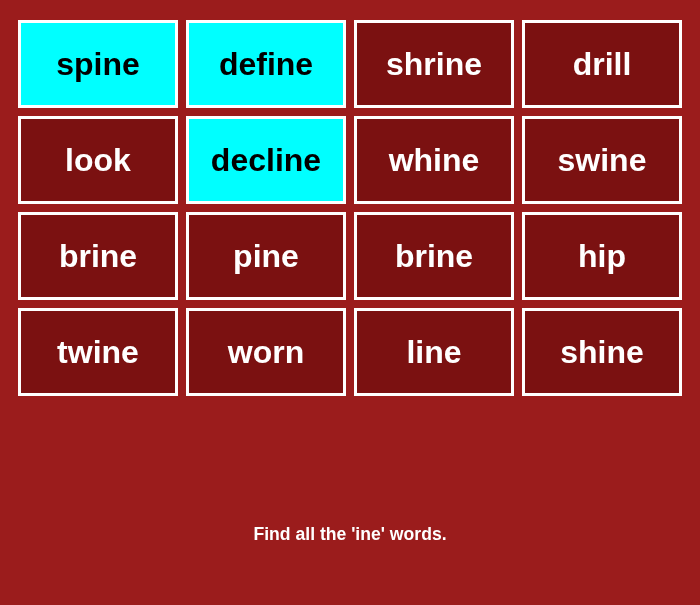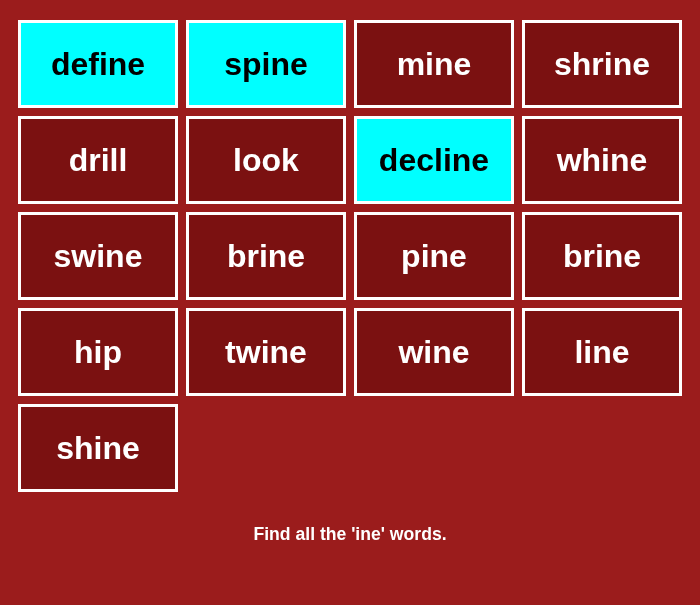--- a/index.html
+++ b/index.html
@@ -55,27 +55,24 @@
       font-size: 1.1rem;
       font-weight: bold;
       text-align: center;
     }
   </style>
 </head>
 <body>
 
 <div class="grid">
 <div class="cell cyan">
-      <span>define</span>
+      <span>spine</span>
     </div>
     <div class="cell cyan">
-      <span>spine</span>
-    </div>
-    <div class="cell">
-      <span>mine</span>
+      <span>define</span>
     </div>
     <div class="cell">
       <span>shrine</span>
     </div>
     <div class="cell">
       <span>drill</span>
     </div>
     <div class="cell">
       <span>look</span>
     </div>
@@ -97,21 +94,21 @@
     <div class="cell">
       <span>brine</span>
     </div>
     <div class="cell">
       <span>hip</span>
     </div>
     <div class="cell">
       <span>twine</span>
     </div>
     <div class="cell">
-      <span>wine</span>
+      <span>worn</span>
     </div>
     <div class="cell">
       <span>line</span>
     </div>
     <div class="cell">
       <span>shine</span>
     </div>
   </div>
 
 <div class="instruction">Find all the 'ine' words.</div>

